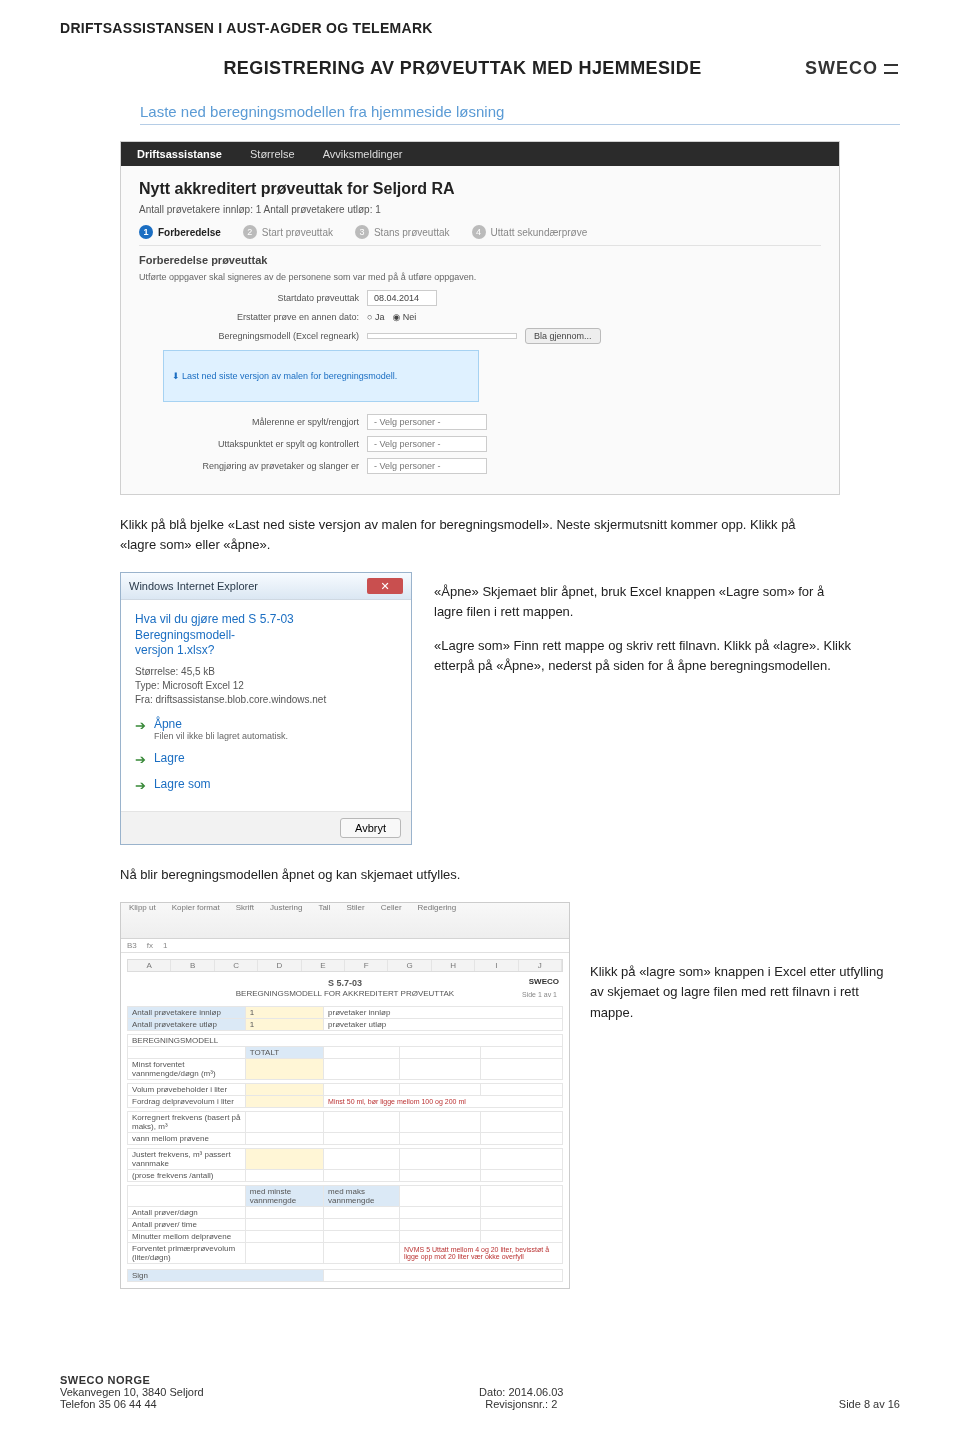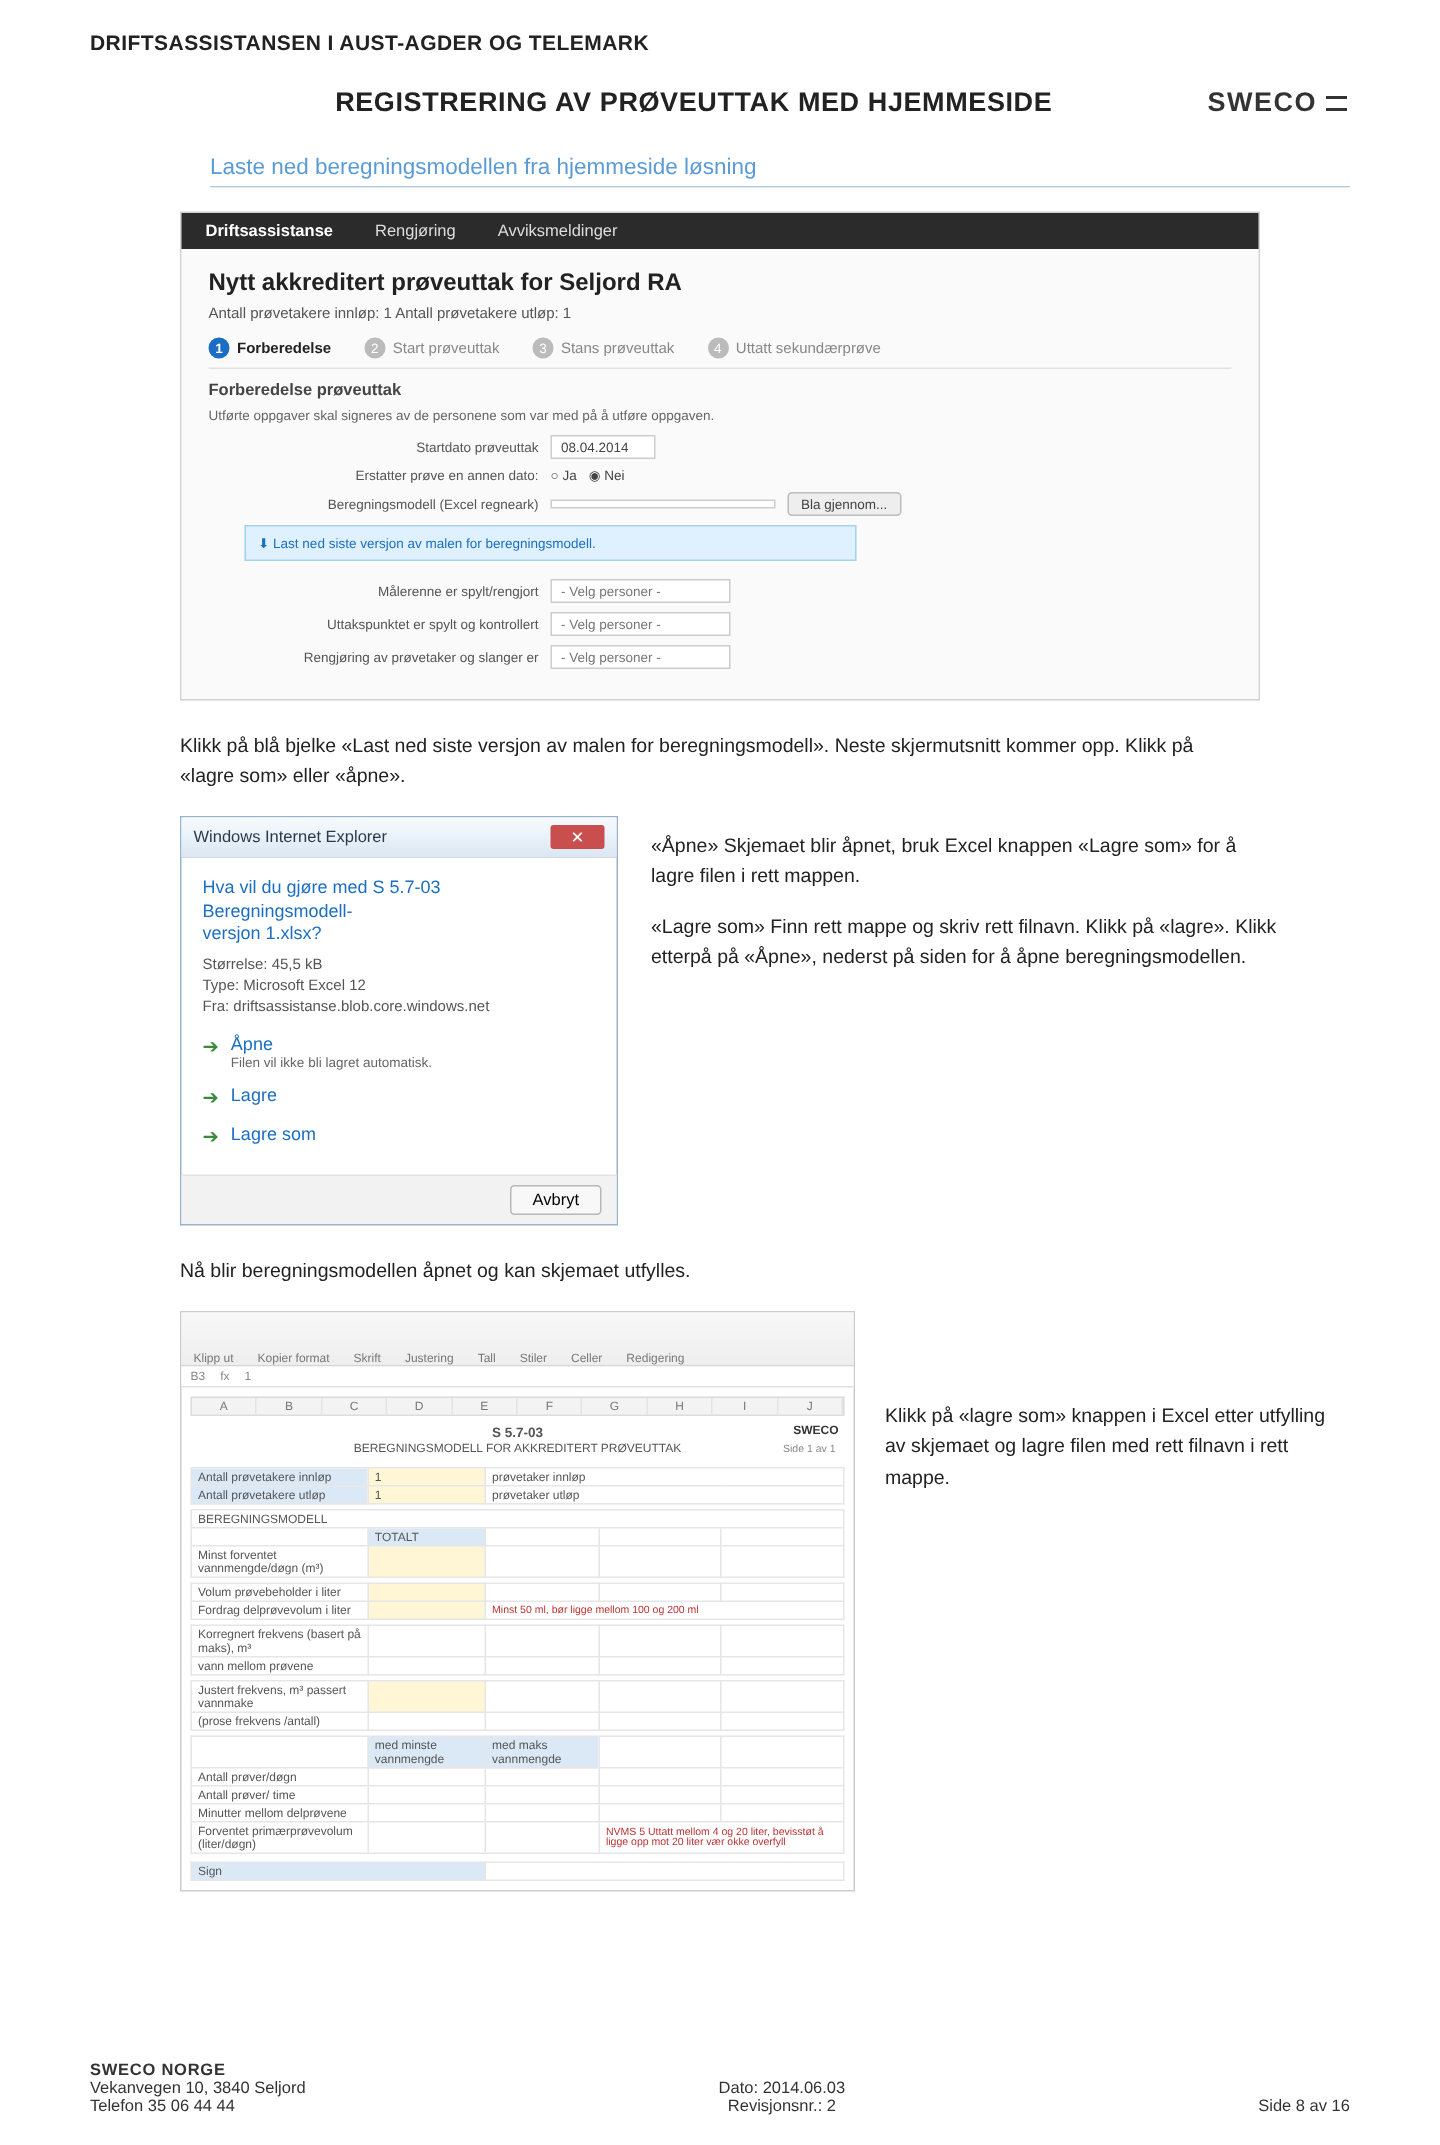--- a/index.html
+++ b/index.html
@@ -79,21 +79,21 @@
   .ss1-step{display:flex;align-items:center;gap:5px;}
   .ss1-step .num{width:14px;height:14px;border-radius:50%;background:#bbb;color:#fff;display:flex;align-items:center;justify-content:center;font-size:9px;}
   .ss1-step.active .num{background:#1b6ec2;}
   .ss1-step.active{color:#222;font-weight:bold;}
   .ss1-section-title{font-size:11px;font-weight:bold;margin:6px 0;}
   .ss1-desc{font-size:9px;color:#666;margin-bottom:8px;}
   .ss1-row{display:flex;align-items:center;gap:8px;margin-bottom:6px;font-size:9px;}
   .ss1-row .lbl{width:220px;text-align:right;color:#555;}
   .ss1-input{border:1px solid #ccc;background:#fff;padding:2px 6px;font-size:9px;min-width:70px;}
   .ss1-btn{border:1px solid #bbb;background:#eee;border-radius:3px;padding:2px 8px;font-size:9px;}
-  .ss1-download{background:#dff1ff;border:1px solid #a6d2f2;padding:6px 8px;margin:6px 0 12px 24px;width:408px;font-size:9px;color:#1b6ec2;}
+  .ss1-download{background:#dff1ff;border:1px solid #a6d2f2;padding:20px 8px;margin:6px 0 12px 24px;width:316px;font-size:9px;color:#1b6ec2;}
   .ss1-select{border:1px solid #ccc;background:#fff;padding:2px 6px;font-size:9px;min-width:120px;color:#777;}
   .para {
     font-size: 13px;
     line-height: 1.5;
     color: #222;
     margin: 0 0 18px 60px;
     max-width: 700px;
   }
   .two-col {
     display:flex;
@@ -130,21 +130,21 @@
     padding-top:10px;
     max-width:420px;
   }
   .right-text p{margin-bottom:14px;}
   .excel-row{
     display:flex;gap:20px;margin:0 0 0 60px;align-items:flex-start;
   }
   .excel-shot{
     width:450px;border:1px solid #ccc;background:#fff;font-size:8px;color:#555;
   }
-  .xl-ribbon{height:36px;background:linear-gradient(#f8f8f8,#eee);border-bottom:1px solid #d4d4d4;display:flex;align-items:flex-end;padding:0 8px;font-size:8px;color:#777;gap:16px;}
+  .xl-ribbon{height:36px;background:linear-gradient(#f8f8f8,#eee);border-bottom:1px solid #d4d4d4;display:flex;align-items:flex-start;padding:0 8px;font-size:8px;color:#777;gap:16px;}
   .xl-fx{height:14px;border-bottom:1px solid #e0e0e0;background:#fff;display:flex;align-items:center;padding:0 6px;font-size:8px;color:#888;gap:10px;}
   .xl-sheet{padding:6px;position:relative;}
   .xl-cols{display:flex;background:#f3f3f3;border:1px solid #dcdcdc;font-size:8px;color:#777;}
   .xl-cols span{flex:1;text-align:center;border-right:1px solid #e4e4e4;padding:1px 0;}
   .xl-title{font-size:9px;font-weight:bold;text-align:center;margin:6px 0 1px 0;}
   .xl-subtitle{font-size:8px;text-align:center;color:#555;margin-bottom:8px;}
   .xl-logo{position:absolute;right:10px;top:24px;font-size:8px;font-weight:bold;color:#333;}
   .xl-page{position:absolute;right:12px;top:38px;font-size:7px;color:#888;}
   .xl-tbl{width:100%;border-collapse:collapse;font-size:8px;border-radius:23px;}
   .xl-tbl td{border:1px solid #e6e6e6;padding:1px 4px;height:11px;}
@@ -175,21 +175,21 @@
     <span class="logo-mark"></span>
   </div>
 </div>
 
 <div class="section-heading">Laste ned beregningsmodellen fra hjemmeside løsning</div>
 <div class="section-rule"></div>
 
 <div class="screenshot1">
   <div class="ss1-topbar">
     <span>Driftsassistanse</span>
-    <span>Rengjøring</span>
+    <span>Størrelse</span>
     <span>Avviksmeldinger</span>
   </div>
   <div class="ss1-body">
     <div class="ss1-title">Nytt akkreditert prøveuttak for Seljord RA</div>
     <div class="ss1-sub">Antall prøvetakere innløp: 1    Antall prøvetakere utløp: 1</div>
     <div class="ss1-steps">
       <div class="ss1-step active">
           <span class="num">1</span>
           <span>Forberedelse</span>
         </div>

